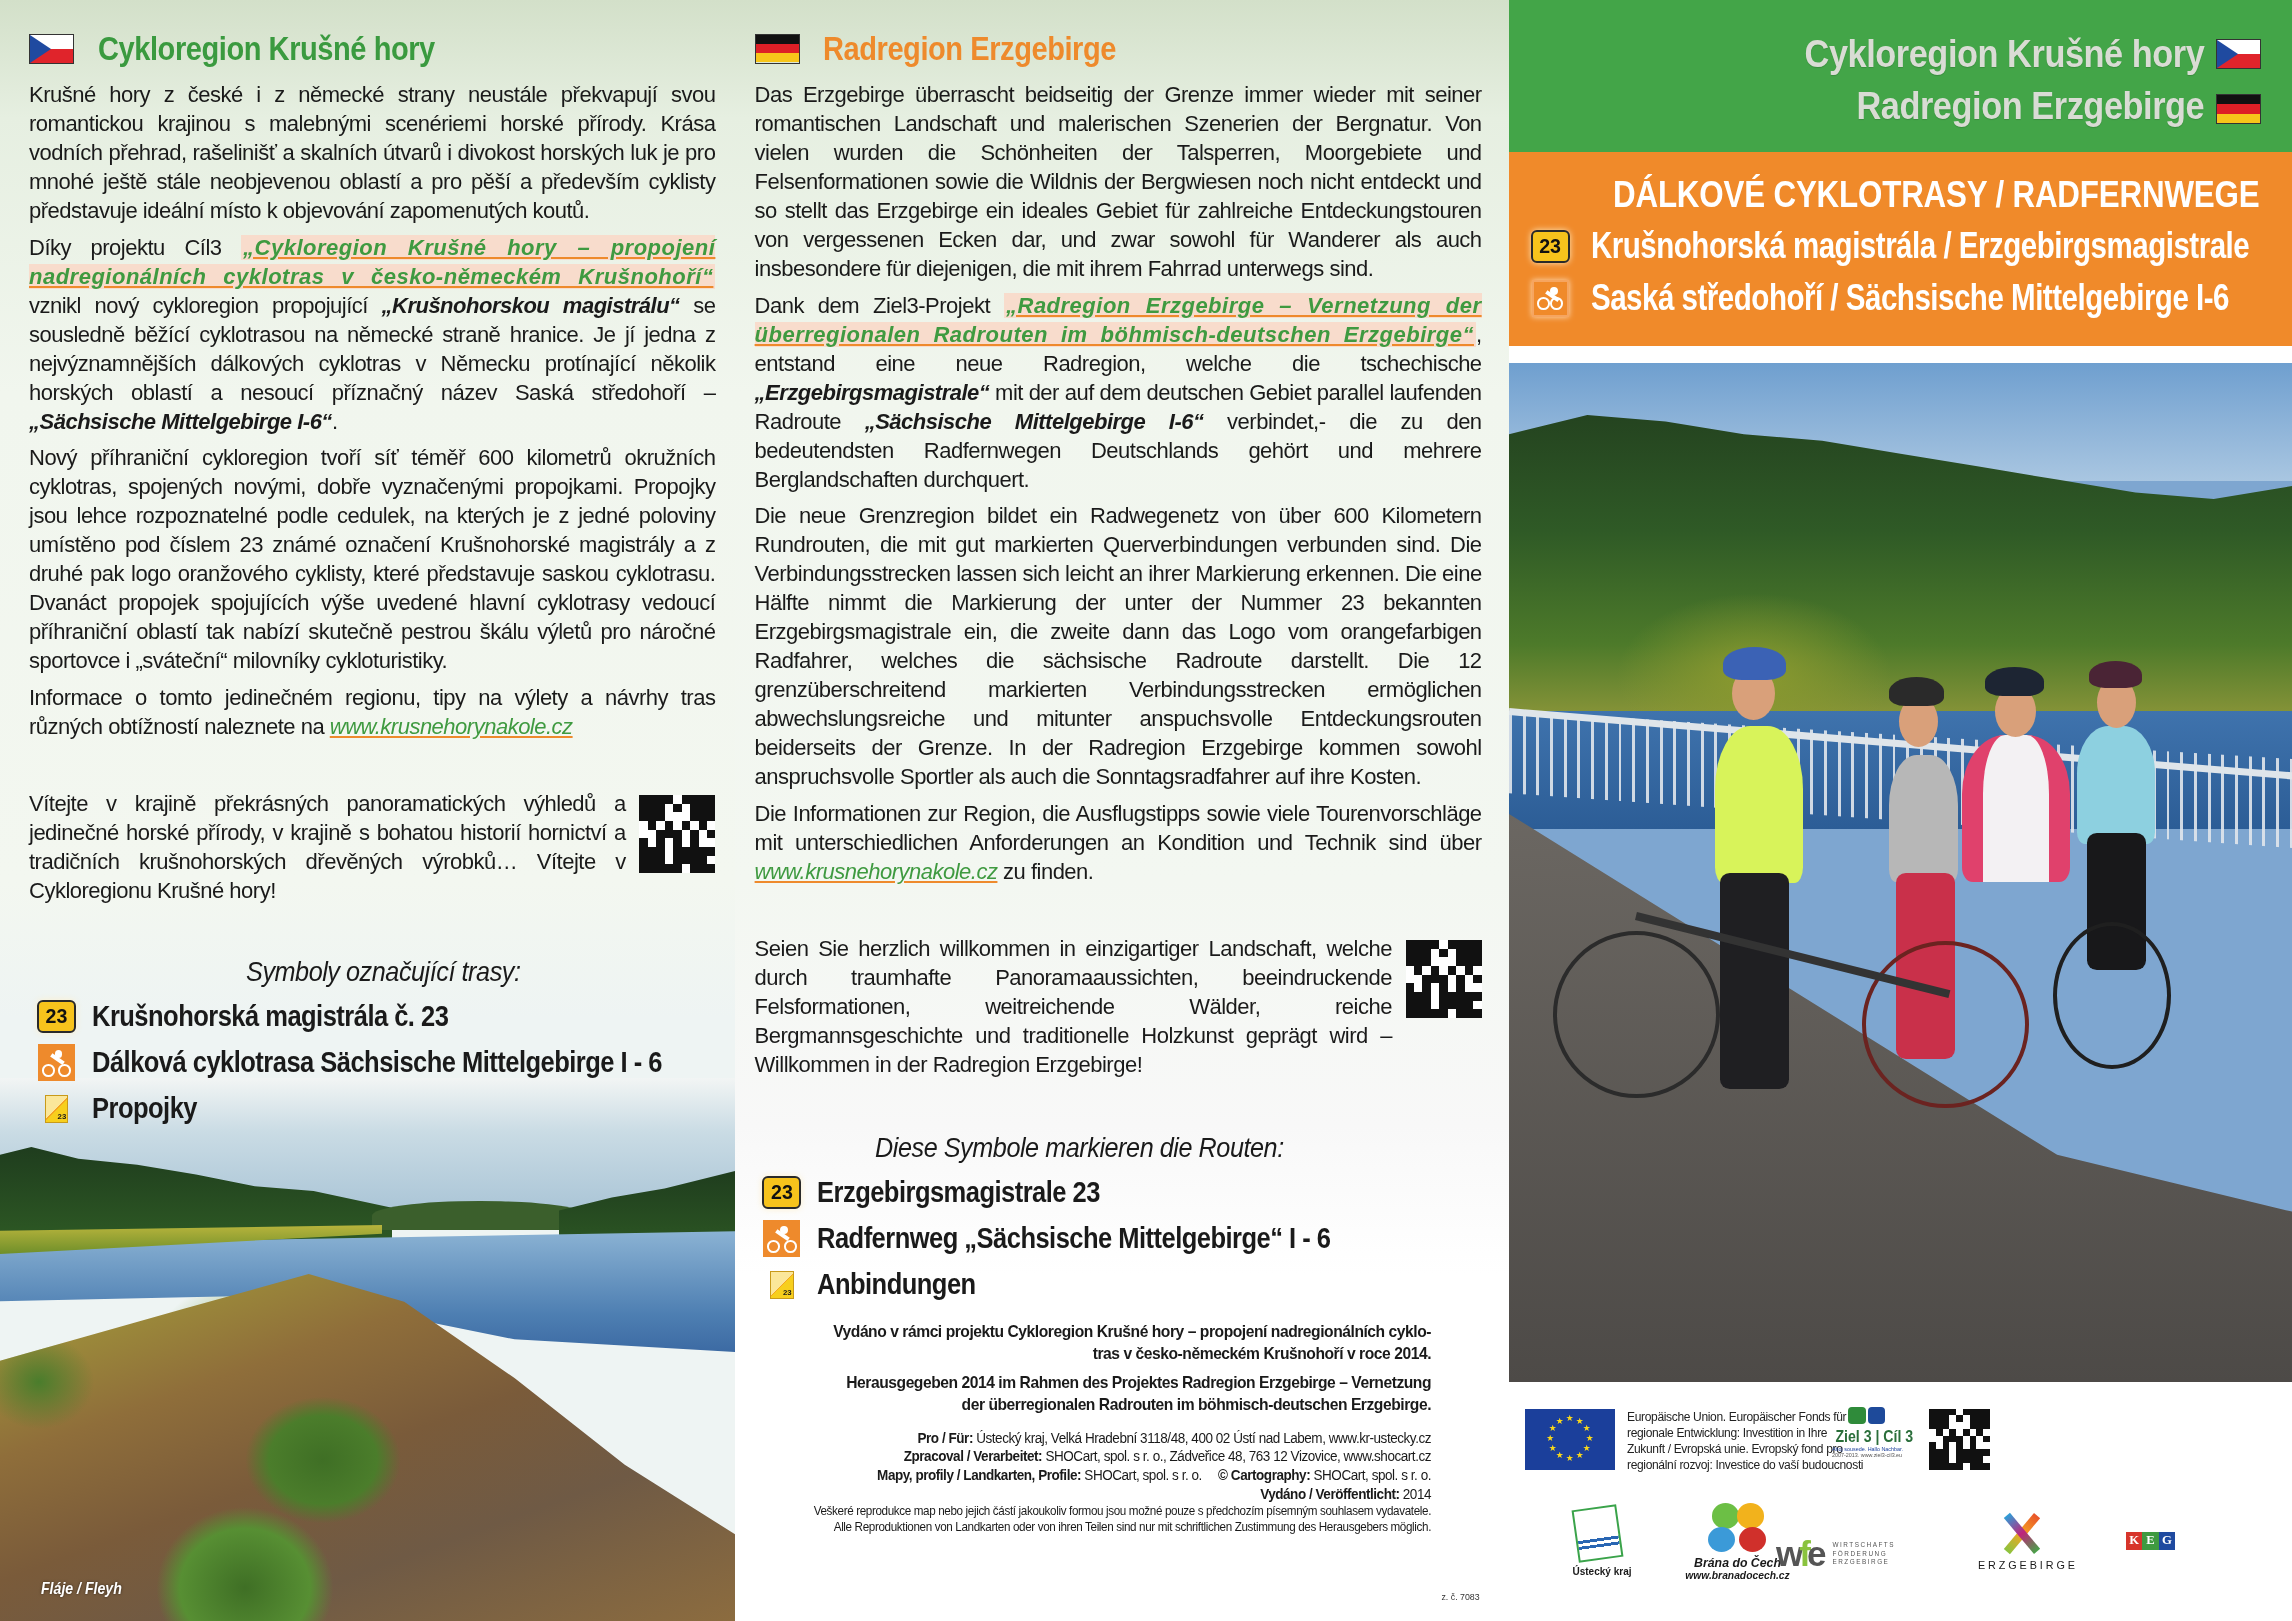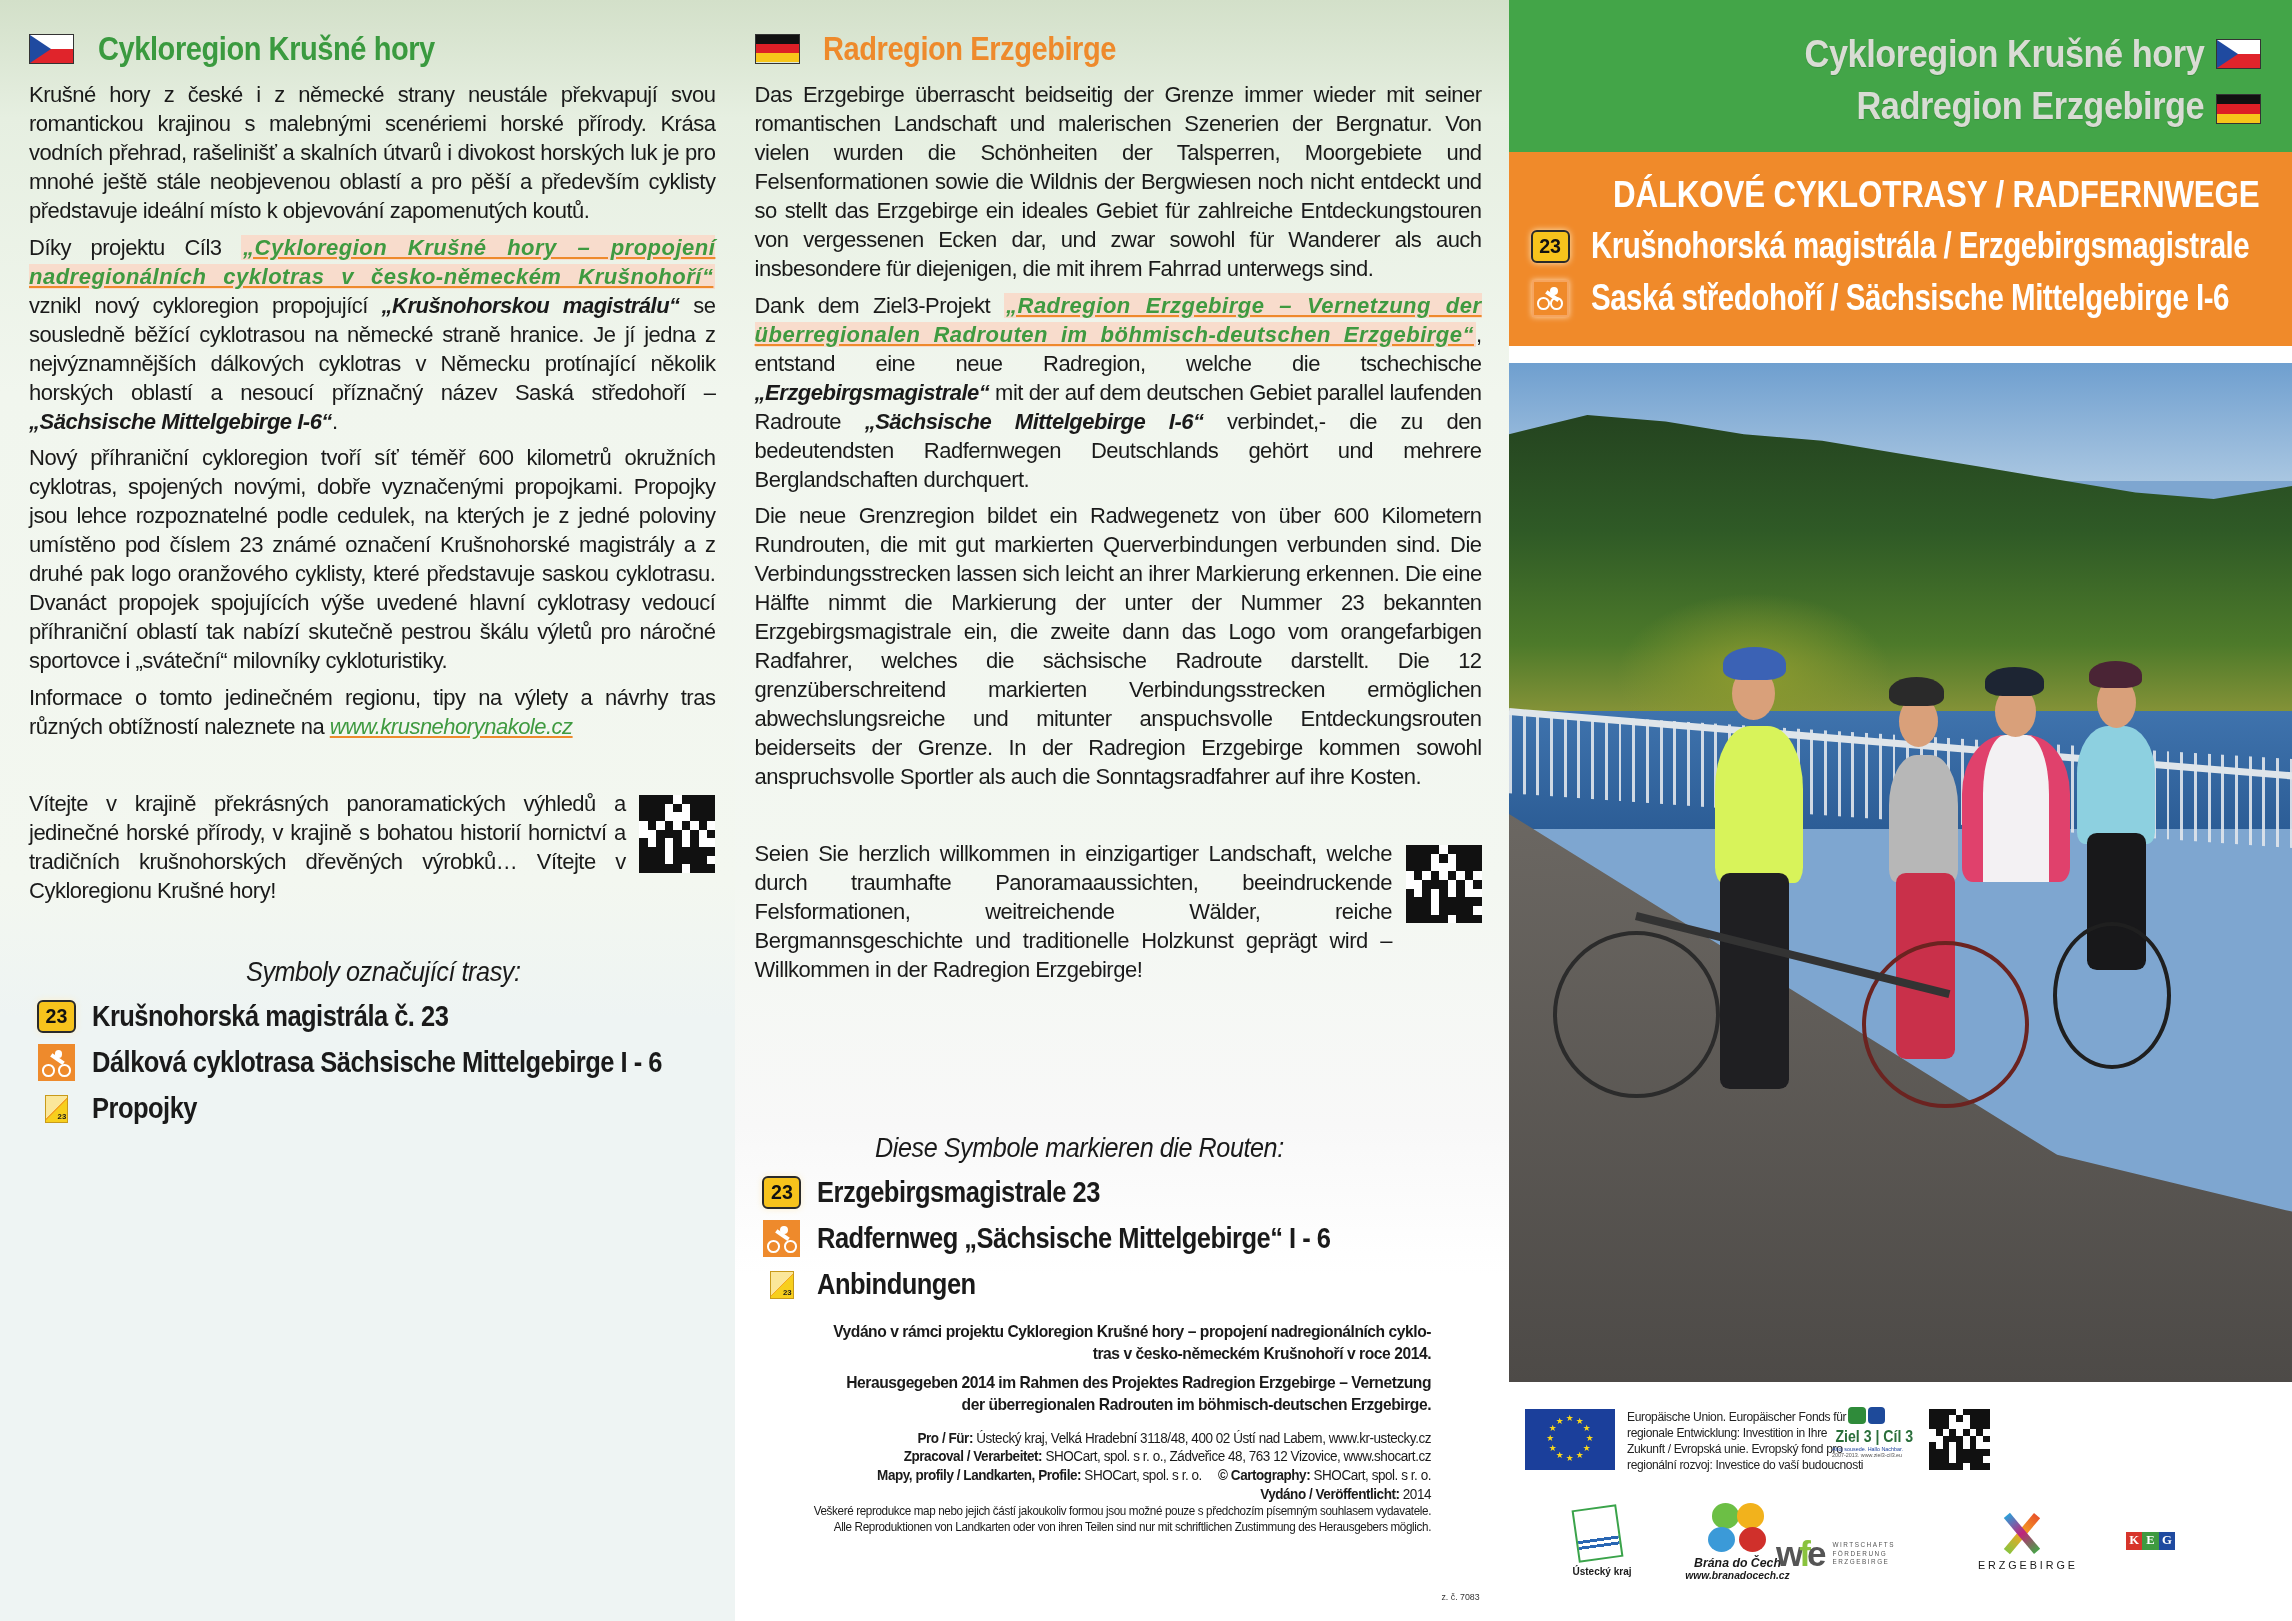--- a/index.html
+++ b/index.html
@@ -244,20 +244,30 @@
             <i></i>
             <i class="o"></i>
             <i></i>
             <i></i>
             <i></i>
           </div>
       </div>
     </div>
   </div>
 
+  <div id="lake-photo">
+    <div class="sky"></div>
+    <div class="trees-left"></div>
+    <div class="hill"></div>
+    <div class="trees-right"></div>
+    <div class="water"></div>
+    <div class="bank"></div>
+    <div class="ground"></div>
+    <div class="caption">Fláje / Fleyh</div>
+  </div>
 
   <div class="symbols" style="left:37px; top:956px;">
     <div class="sym-title">Symboly označující trasy:</div>
     <div class="sym-row">
       <div class="sym-icon">
           <div class="badge23">23</div>
         </div>
       <span class="sym-label">Krušnohorská magistrála č. 23</span>
     </div>
     <div class="sym-row">
@@ -287,20 +297,21 @@
           <span class="k"></span>
           <span class="rr"></span>
           <span class="y"></span>
         </div>
       <h1 class="section-title title-orange">Radregion Erzgebirge</h1>
     </div>
     <div class="body-text">
       <p>Das Erzgebirge überrascht beidseitig der Grenze immer wieder mit seiner romantischen Landschaft und malerischen Szenerien der Bergnatur. Von vielen wurden die Schönheiten der Talsperren, Moorgebiete und Felsenformationen sowie die Wildnis der Bergwiesen noch nicht entdeckt und so stellt das Erzgebirge ein ideales Gebiet für zahlreiche Entdeckungstouren von vergessenen Ecken dar, und zwar sowohl für Wanderer als auch insbesondere für diejenigen, die mit ihrem Fahrrad unterwegs sind.</p>
       <p><span>Dank dem Ziel3-Projekt </span><span class="hl">„Radregion Erzgebirge – Vernetzung der überregionalen Radrouten im böhmisch-deutschen Erzgebirge“</span><span>, entstand eine neue Radregion, welche die tschechische </span><span class="em">„Erzgebirgsmagistrale“</span><span> mit der auf dem deutschen Gebiet parallel laufenden Radroute </span><span class="em">„Sächsische Mittelgebirge I-6“</span><span> verbindet,- die zu den bedeutendsten Radfernwegen Deutschlands gehört und mehrere Berglandschaften durchquert.</span></p>
       <p>Die neue Grenzregion bildet ein Radwegenetz von über 600 Kilometern Rundrouten, die mit gut markierten Querverbindungen verbunden sind. Die Verbindungsstrecken lassen sich leicht an ihrer Markierung erkennen. Die eine Hälfte nimmt die Markierung der unter der Nummer 23 bekannten Erzgebirgsmagistrale ein, die zweite dann das Logo vom orangefarbigen Radfahrer, welches die sächsische Radroute darstellt. Die 12 grenzüberschreitend markierten Verbindungsstrecken ermöglichen abwechslungsreiche und mitunter anspuchsvolle Entdeckungsrouten beiderseits der Grenze. In der Radregion Erzgebirge kommen sowohl anspruchsvolle Sportler als auch die Sonntagsradfahrer auf ihre Kosten.</p>
+      <p><span>Die Informationen zur Region, die Ausflugstipps sowie viele Tourenvorschläge mit unterschiedlichen Anforderungen an Kondition und Technik sind über </span><span class="link">www.krusnehorynakole.cz</span><span> zu finden.</span></p>
       <div class="qr-row">
         <p class="txt">Seien Sie herzlich willkommen in einzigartiger Landschaft, welche durch traumhafte Panoramaaussichten, beeindruckende Felsformationen, weitreichende Wälder, reiche Bergmannsgeschichte und traditionelle Holzkunst geprägt wird – Willkommen in der Radregion Erzgebirge!</p>
         <div class="qr">
             <i></i>
             <i></i>
             <i></i>
             <i></i>
             <i class="o"></i>
             <i></i>
             <i></i>

